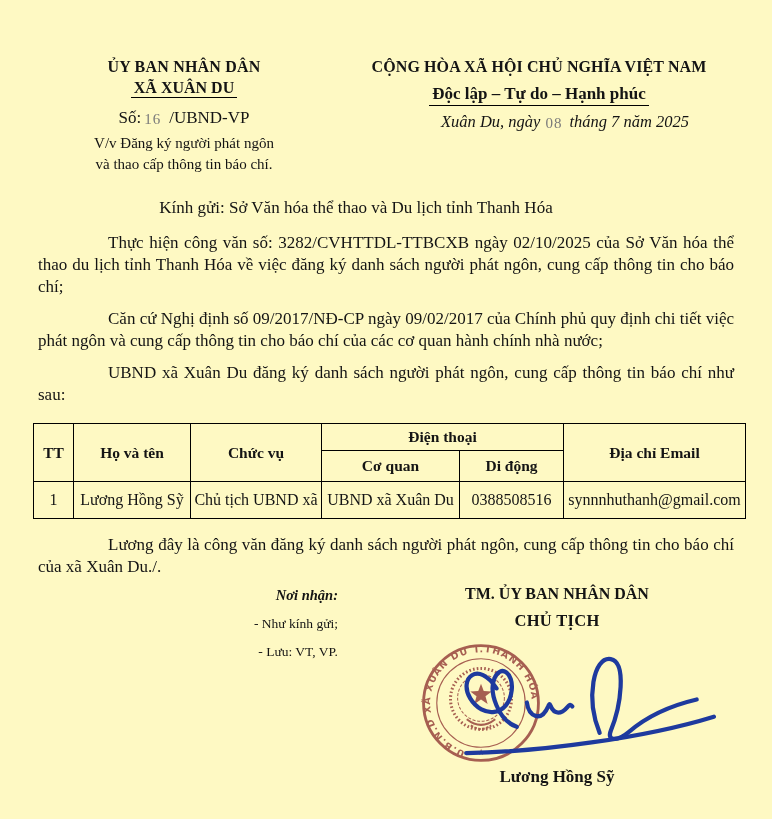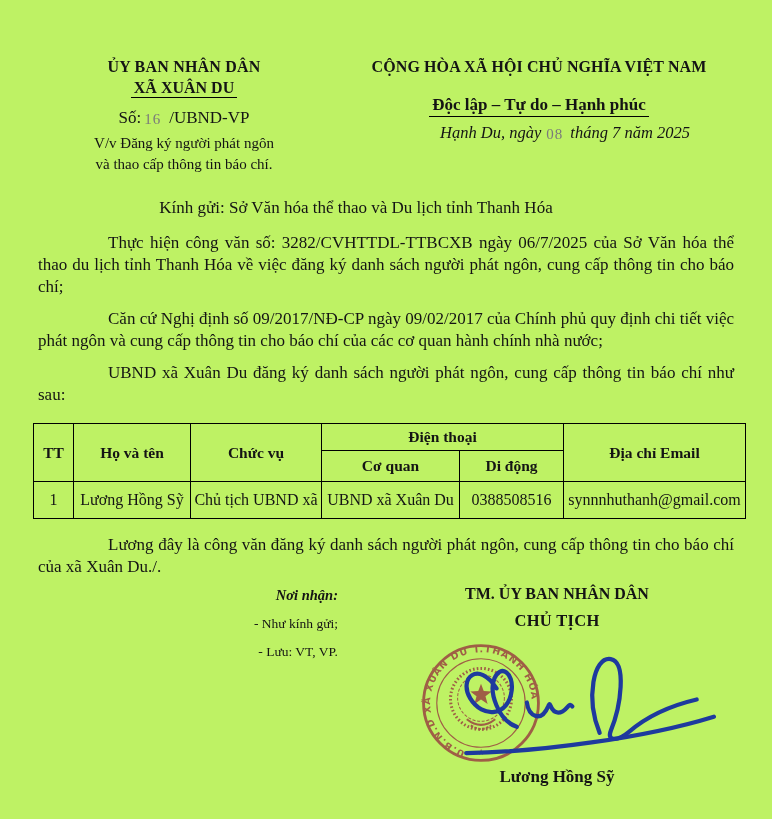--- a/index.html
+++ b/index.html
@@ -5,36 +5,36 @@
   :root{
     --seal-color:#9b4a42;
     --sig-color:#1e3a9e;
     --stamp-color:#7a7a7a;
     --ink:#141414;
   }
   html,body{margin:0;padding:0;background:#ffffff;}
   .page{
     width:772px;height:819px;box-sizing:border-box;
     padding:58px 38px 0 38px;
-    background:#bef264;color:var(--ink);
+    background:#fef9c3;color:var(--ink);
     font-family:"Liberation Serif", serif;
     overflow:hidden;position:relative;
   }
   
   .header{display:flex;}
   .header-left{width:292px;text-align:center;flex:0 0 292px;}
   .org1{font-size:16px;font-weight:bold;letter-spacing:.2px;}
   .org2{font-size:16px;font-weight:bold;margin-top:3px;}
   .org2 .u{border-bottom:1.6px solid #000;padding:0 3px 1px 3px;}
   .docnum{font-size:17px;margin-top:11px;}
   .docnum .stamp{margin:0 8px 2px 3px;}
   .subject{font-size:15px;margin-top:5px;line-height:1.38;}
   .header-right{flex:1;text-align:center;padding-left:14px;}
   .motto1{font-size:16px;font-weight:bold;letter-spacing:.1px;}
-  .motto2{font-size:17px;font-weight:bold;margin-top:19px;}
+  .motto2{font-size:17px;font-weight:bold;margin-top:8px;}
   .motto2 .u2{border-bottom:1.6px solid #000;padding:0 3px 2px 3px;}
   .dateline{font-size:16.5px;font-style:italic;margin-top:8px;padding-left:52px;}
   .dateline .stamp{margin:0 7px 0 5px;font-style:normal;}
   .stamp{color:var(--stamp-color);font-size:15px;letter-spacing:1px;position:relative;top:1px;}
   
   .salutation{text-align:center;padding-right:60px;margin-top:24px;margin-bottom:14px;font-size:17px;}
   .body-p{margin:10px 0 0 0;text-align:justify;text-indent:70px;font-size:17px;line-height:22px;}
   
   table.speakers{border-collapse:collapse;width:712px;margin:17px 0 0 -5px;table-layout:fixed;}
   table.speakers th, table.speakers td{border:1.5px solid #000;overflow:hidden;}
@@ -76,28 +76,28 @@
       </div>
       <div class="subject">
         <div>V/v Đăng ký người phát ngôn</div>
         <div>và thao cấp thông tin báo chí.</div>
       </div>
     </div>
     <div class="header-right">
       <div class="motto1">CỘNG HÒA XÃ HỘI CHỦ NGHĨA VIỆT NAM</div>
       <div class="motto2"><span class="u2">Độc lập – Tự do – Hạnh phúc</span></div>
       <div class="dateline">
-        <span>Hạnh Du, ngày</span><span class="stamp">08</span><span>tháng 7 năm 2025</span>
+        <span>Xuân Du, ngày</span><span class="stamp">08</span><span>tháng 7 năm 2025</span>
       </div>
     </div>
   </div>
 
   <div class="salutation">Kính gửi: Sở Văn hóa thể thao và Du lịch tỉnh Thanh Hóa</div>
 
-  <p class="body-p">Thực hiện công văn số: 3282/CVHTTDL-TTBCXB ngày 06/7/2025 của Sở Văn hóa thể thao du lịch tỉnh Thanh Hóa về việc đăng ký danh sách người phát ngôn, cung cấp thông tin cho báo chí;</p>
+  <p class="body-p">Thực hiện công văn số: 3282/CVHTTDL-TTBCXB ngày 02/10/2025 của Sở Văn hóa thể thao du lịch tỉnh Thanh Hóa về việc đăng ký danh sách người phát ngôn, cung cấp thông tin cho báo chí;</p>
   <p class="body-p">Căn cứ Nghị định số 09/2017/NĐ-CP ngày 09/02/2017 của Chính phủ quy định chi tiết việc phát ngôn và cung cấp thông tin cho báo chí của các cơ quan hành chính nhà nước;</p>
   <p class="body-p">UBND xã Xuân Du đăng ký danh sách người phát ngôn, cung cấp thông tin báo chí như sau:</p>
 
   <table class="speakers">
     <colgroup>
       <col style="width:40px">
         <col style="width:117px">
         <col style="width:131px">
       <col style="width:138px">
         <col style="width:104px">

